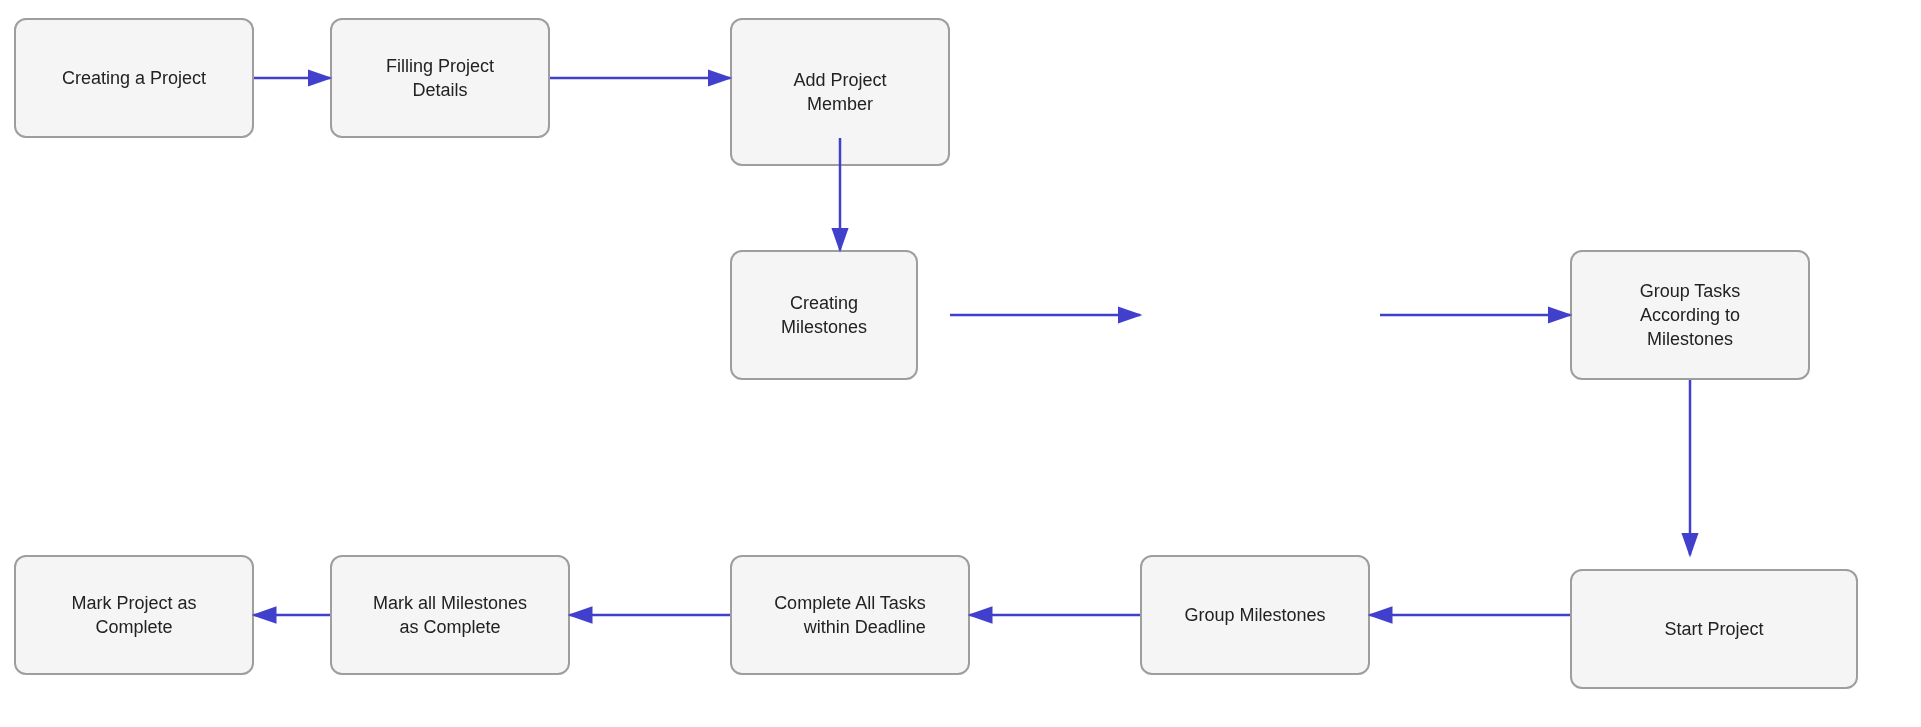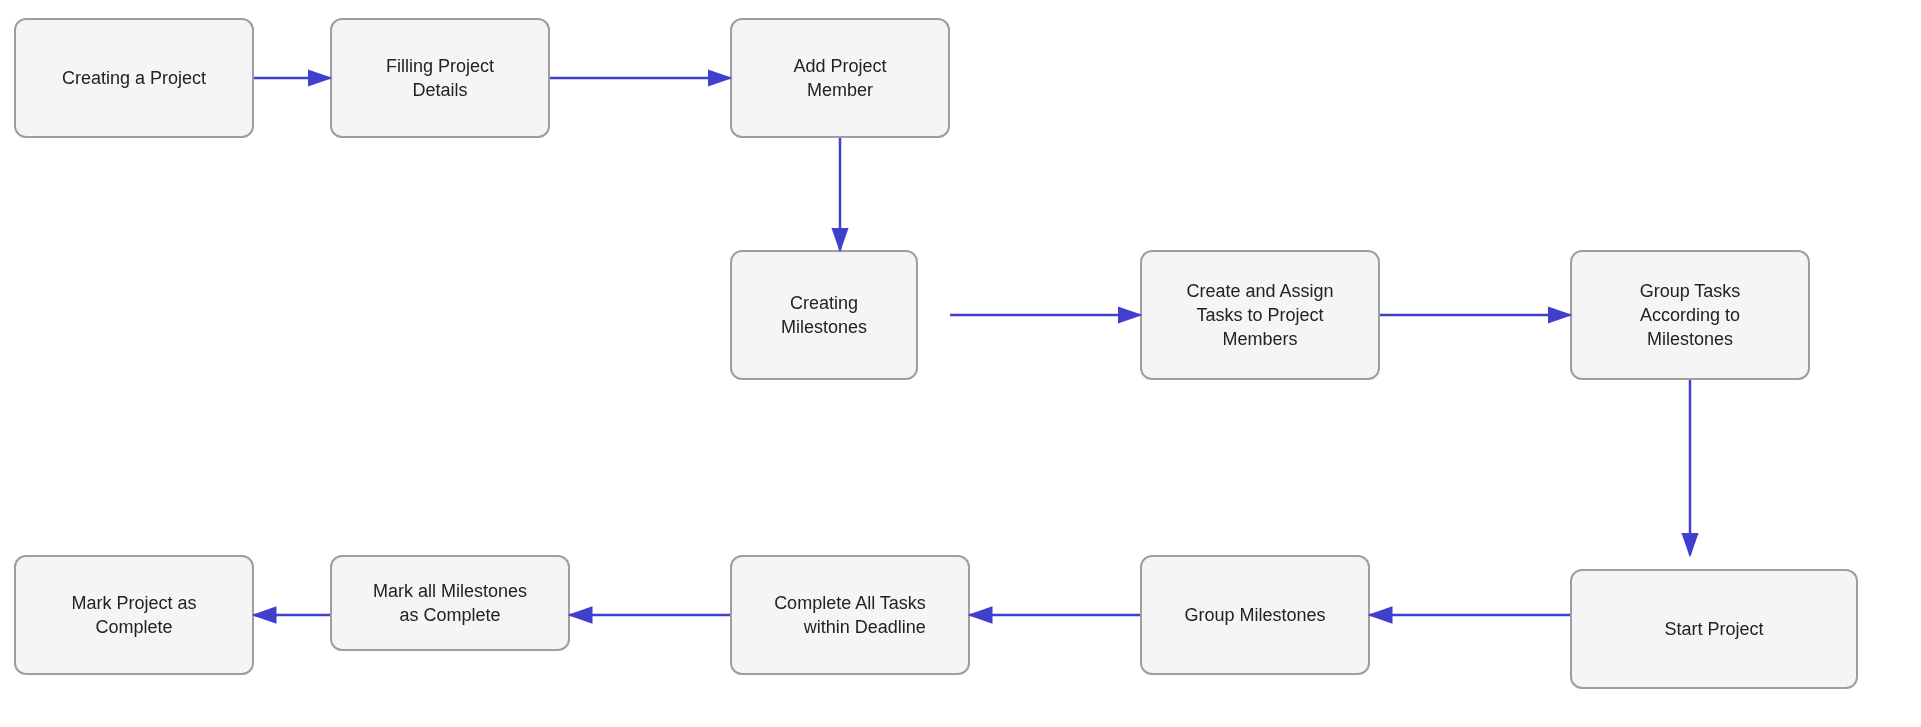--- a/index.html
+++ b/index.html
@@ -41,35 +41,32 @@
     }
   </style>
 </head>
 <body>
 
 <div class="diagram-container">
 
 <div class="node" style="left: 14px; top: 18px; width: 240px; height: 120px; white-space: pre-line;">Creating a Project</div>
     <div class="node" style="left: 330px; top: 18px; width: 220px; height: 120px; white-space: pre-line;">Filling Project
 Details</div>
-    <div class="node" style="left: 730px; top: 18px; width: 220px; height: 120px; white-space: pre-line;">Add Project
+    <div class="node" style="left: 730px; top: 18px; width: 220px; height: 148px; white-space: pre-line;">Add Project
 Member</div>
     <div class="node" style="left: 730px; top: 250px; width: 188px; height: 130px; white-space: pre-line;">Creating
 Milestones</div>
-    <div class="node" style="left: 1140px; top: 250px; width: 240px; height: 130px; white-space: pre-line;">Create and Assign
-Tasks to Project
-Members</div>
     <div class="node" style="left: 1570px; top: 250px; width: 240px; height: 130px; white-space: pre-line;">Group Tasks
 According to
 Milestones</div>
     <div class="node" style="left: 1570px; top: 569px; width: 288px; height: 120px; white-space: pre-line;">Start Project</div>
     <div class="node" style="left: 1140px; top: 555px; width: 230px; height: 120px; white-space: pre-line;">Group Milestones</div>
     <div class="node" style="left: 730px; top: 555px; width: 240px; height: 120px; white-space: pre-line; text-align: right;">Complete All Tasks
 within Deadline</div>
-    <div class="node" style="left: 330px; top: 555px; width: 240px; height: 96px; white-space: pre-line;">Mark all Milestones
+    <div class="node" style="left: 330px; top: 555px; width: 240px; height: 120px; white-space: pre-line;">Mark all Milestones
 as Complete</div>
     <div class="node" style="left: 14px; top: 555px; width: 240px; height: 120px; white-space: pre-line;">Mark Project as
 Complete</div>
     <svg class="arrows" xmlns="http://www.w3.org/2000/svg">
       <defs>
         <marker id="arrowhead" markerWidth="10" markerHeight="7" refX="9" refY="3.5" orient="auto">
           <polygon points="0 0, 10 3.5, 0 7" fill="#4040cc"></polygon>
         </marker>
       </defs>
       <line x1="254" y1="78" x2="330" y2="78" stroke="#4040cc" stroke-width="2.5" marker-end="url(#arrowhead)"></line>

